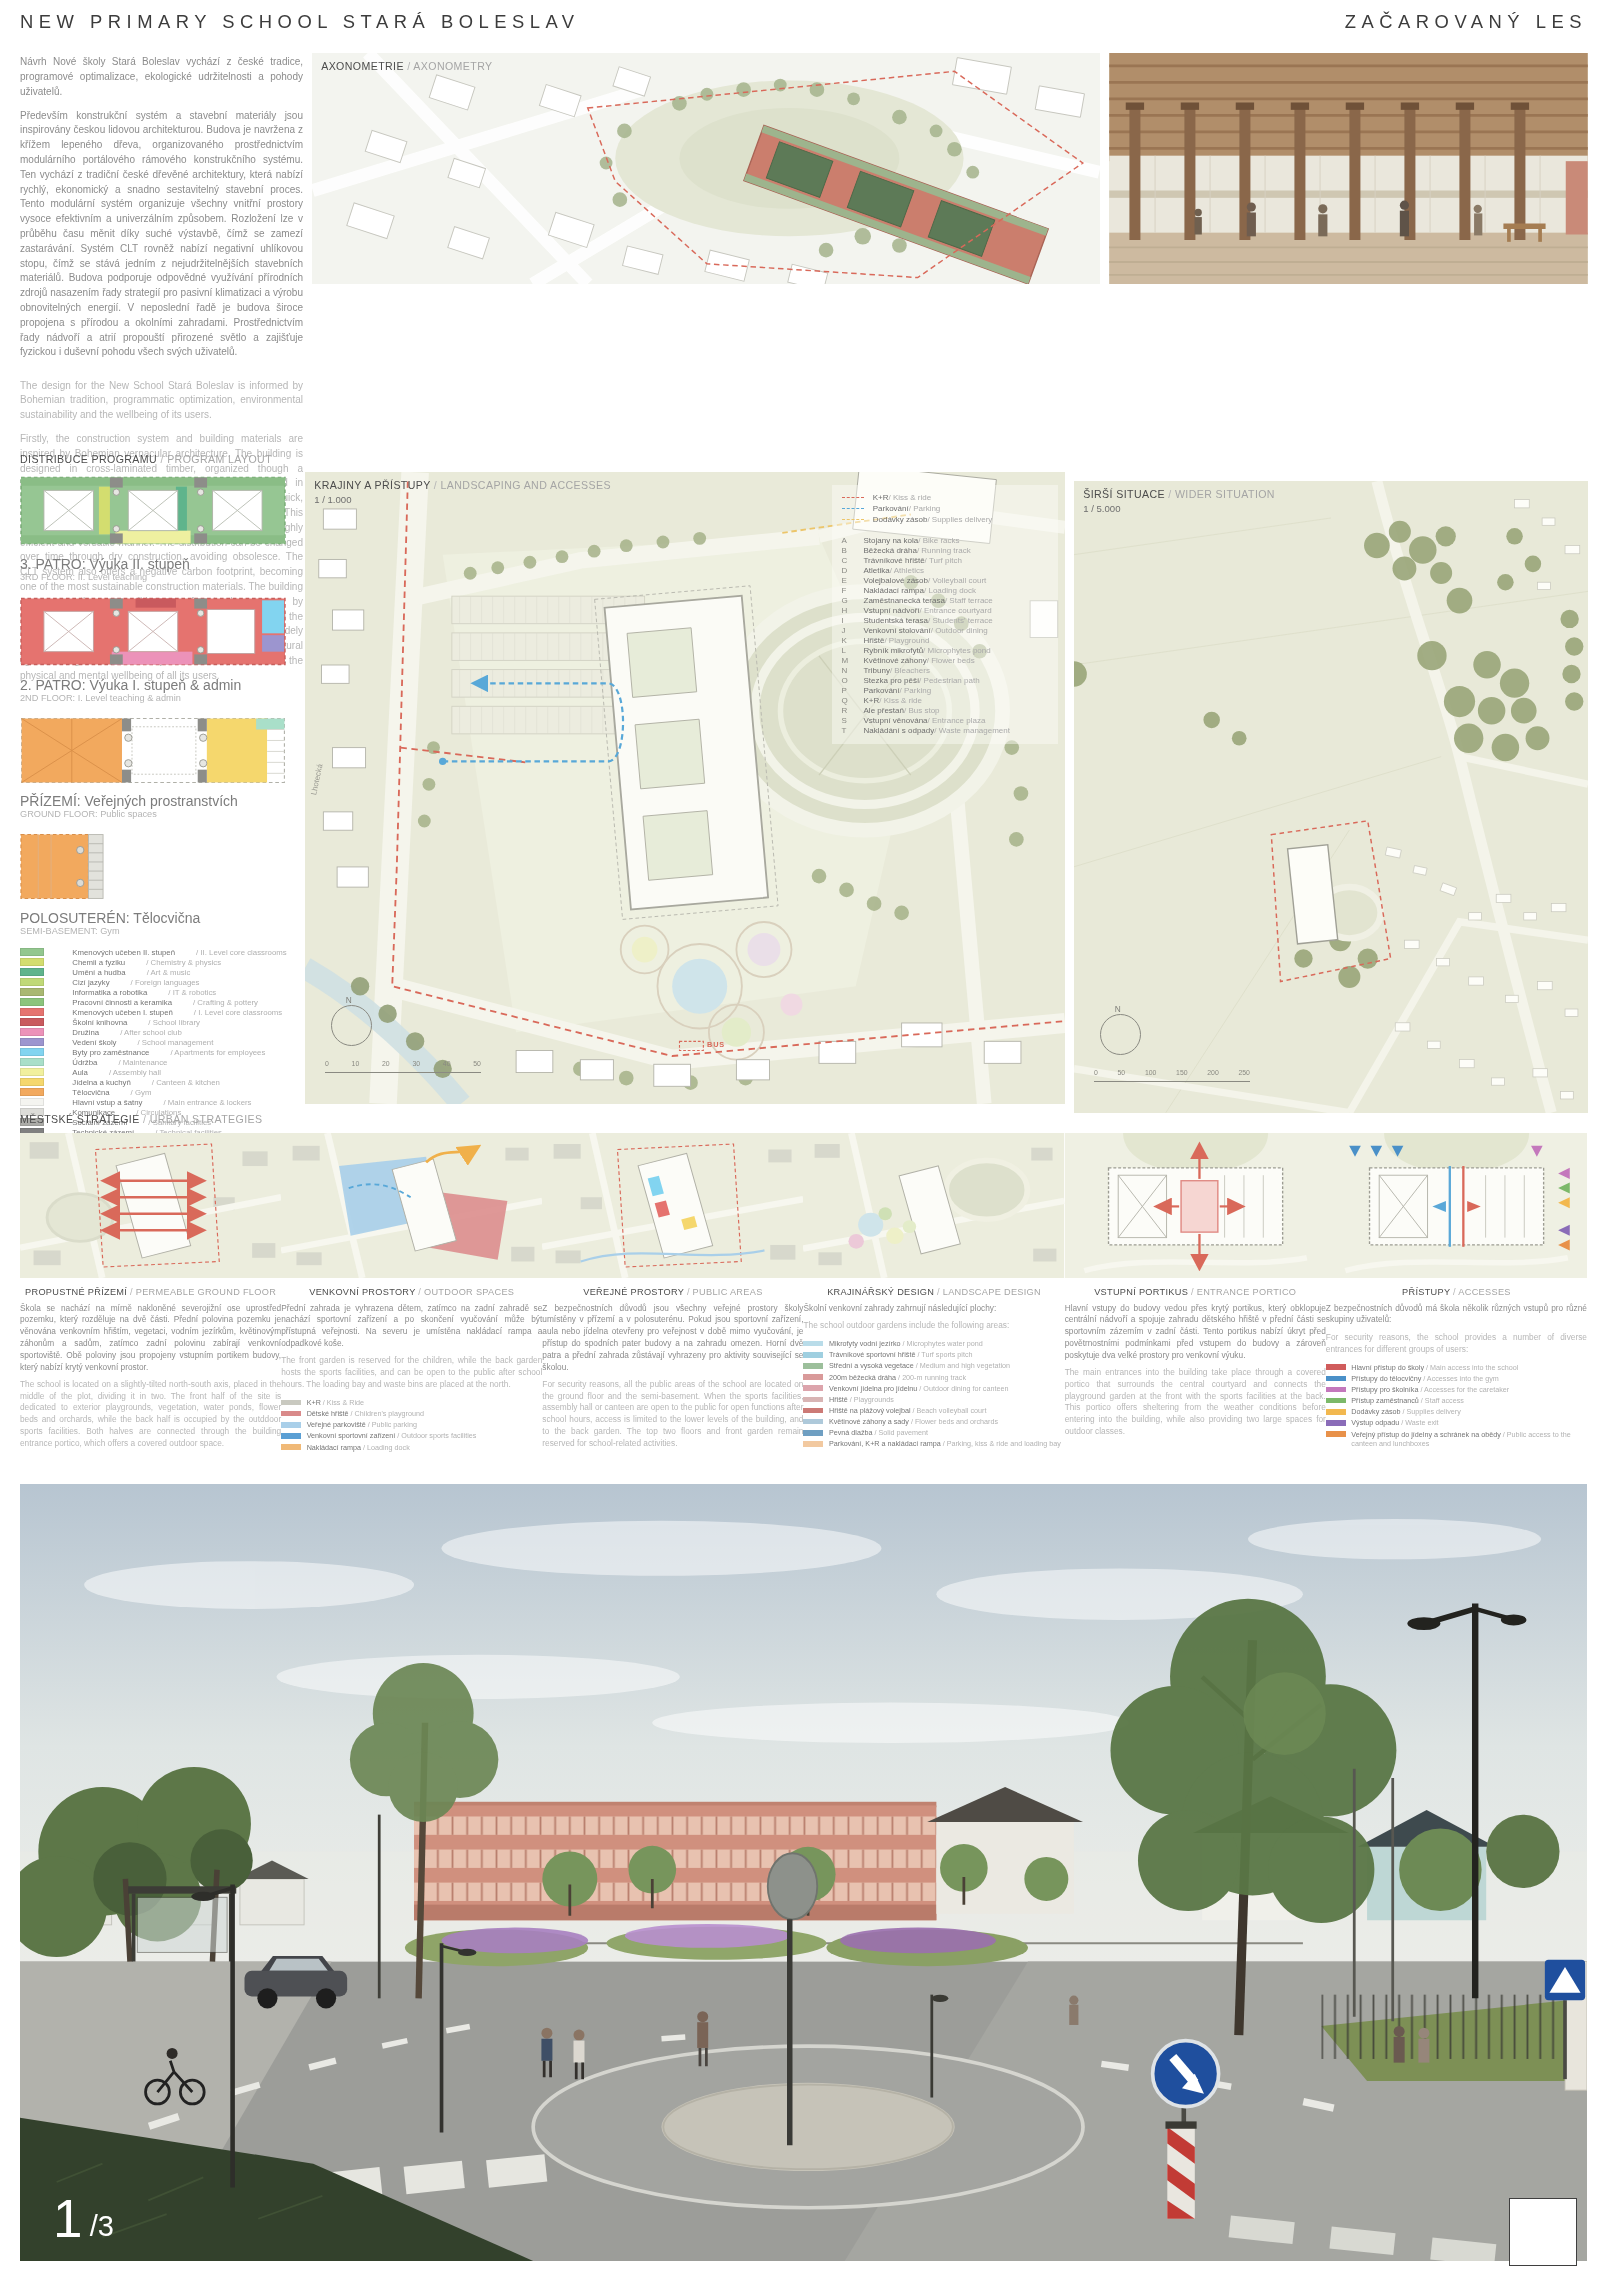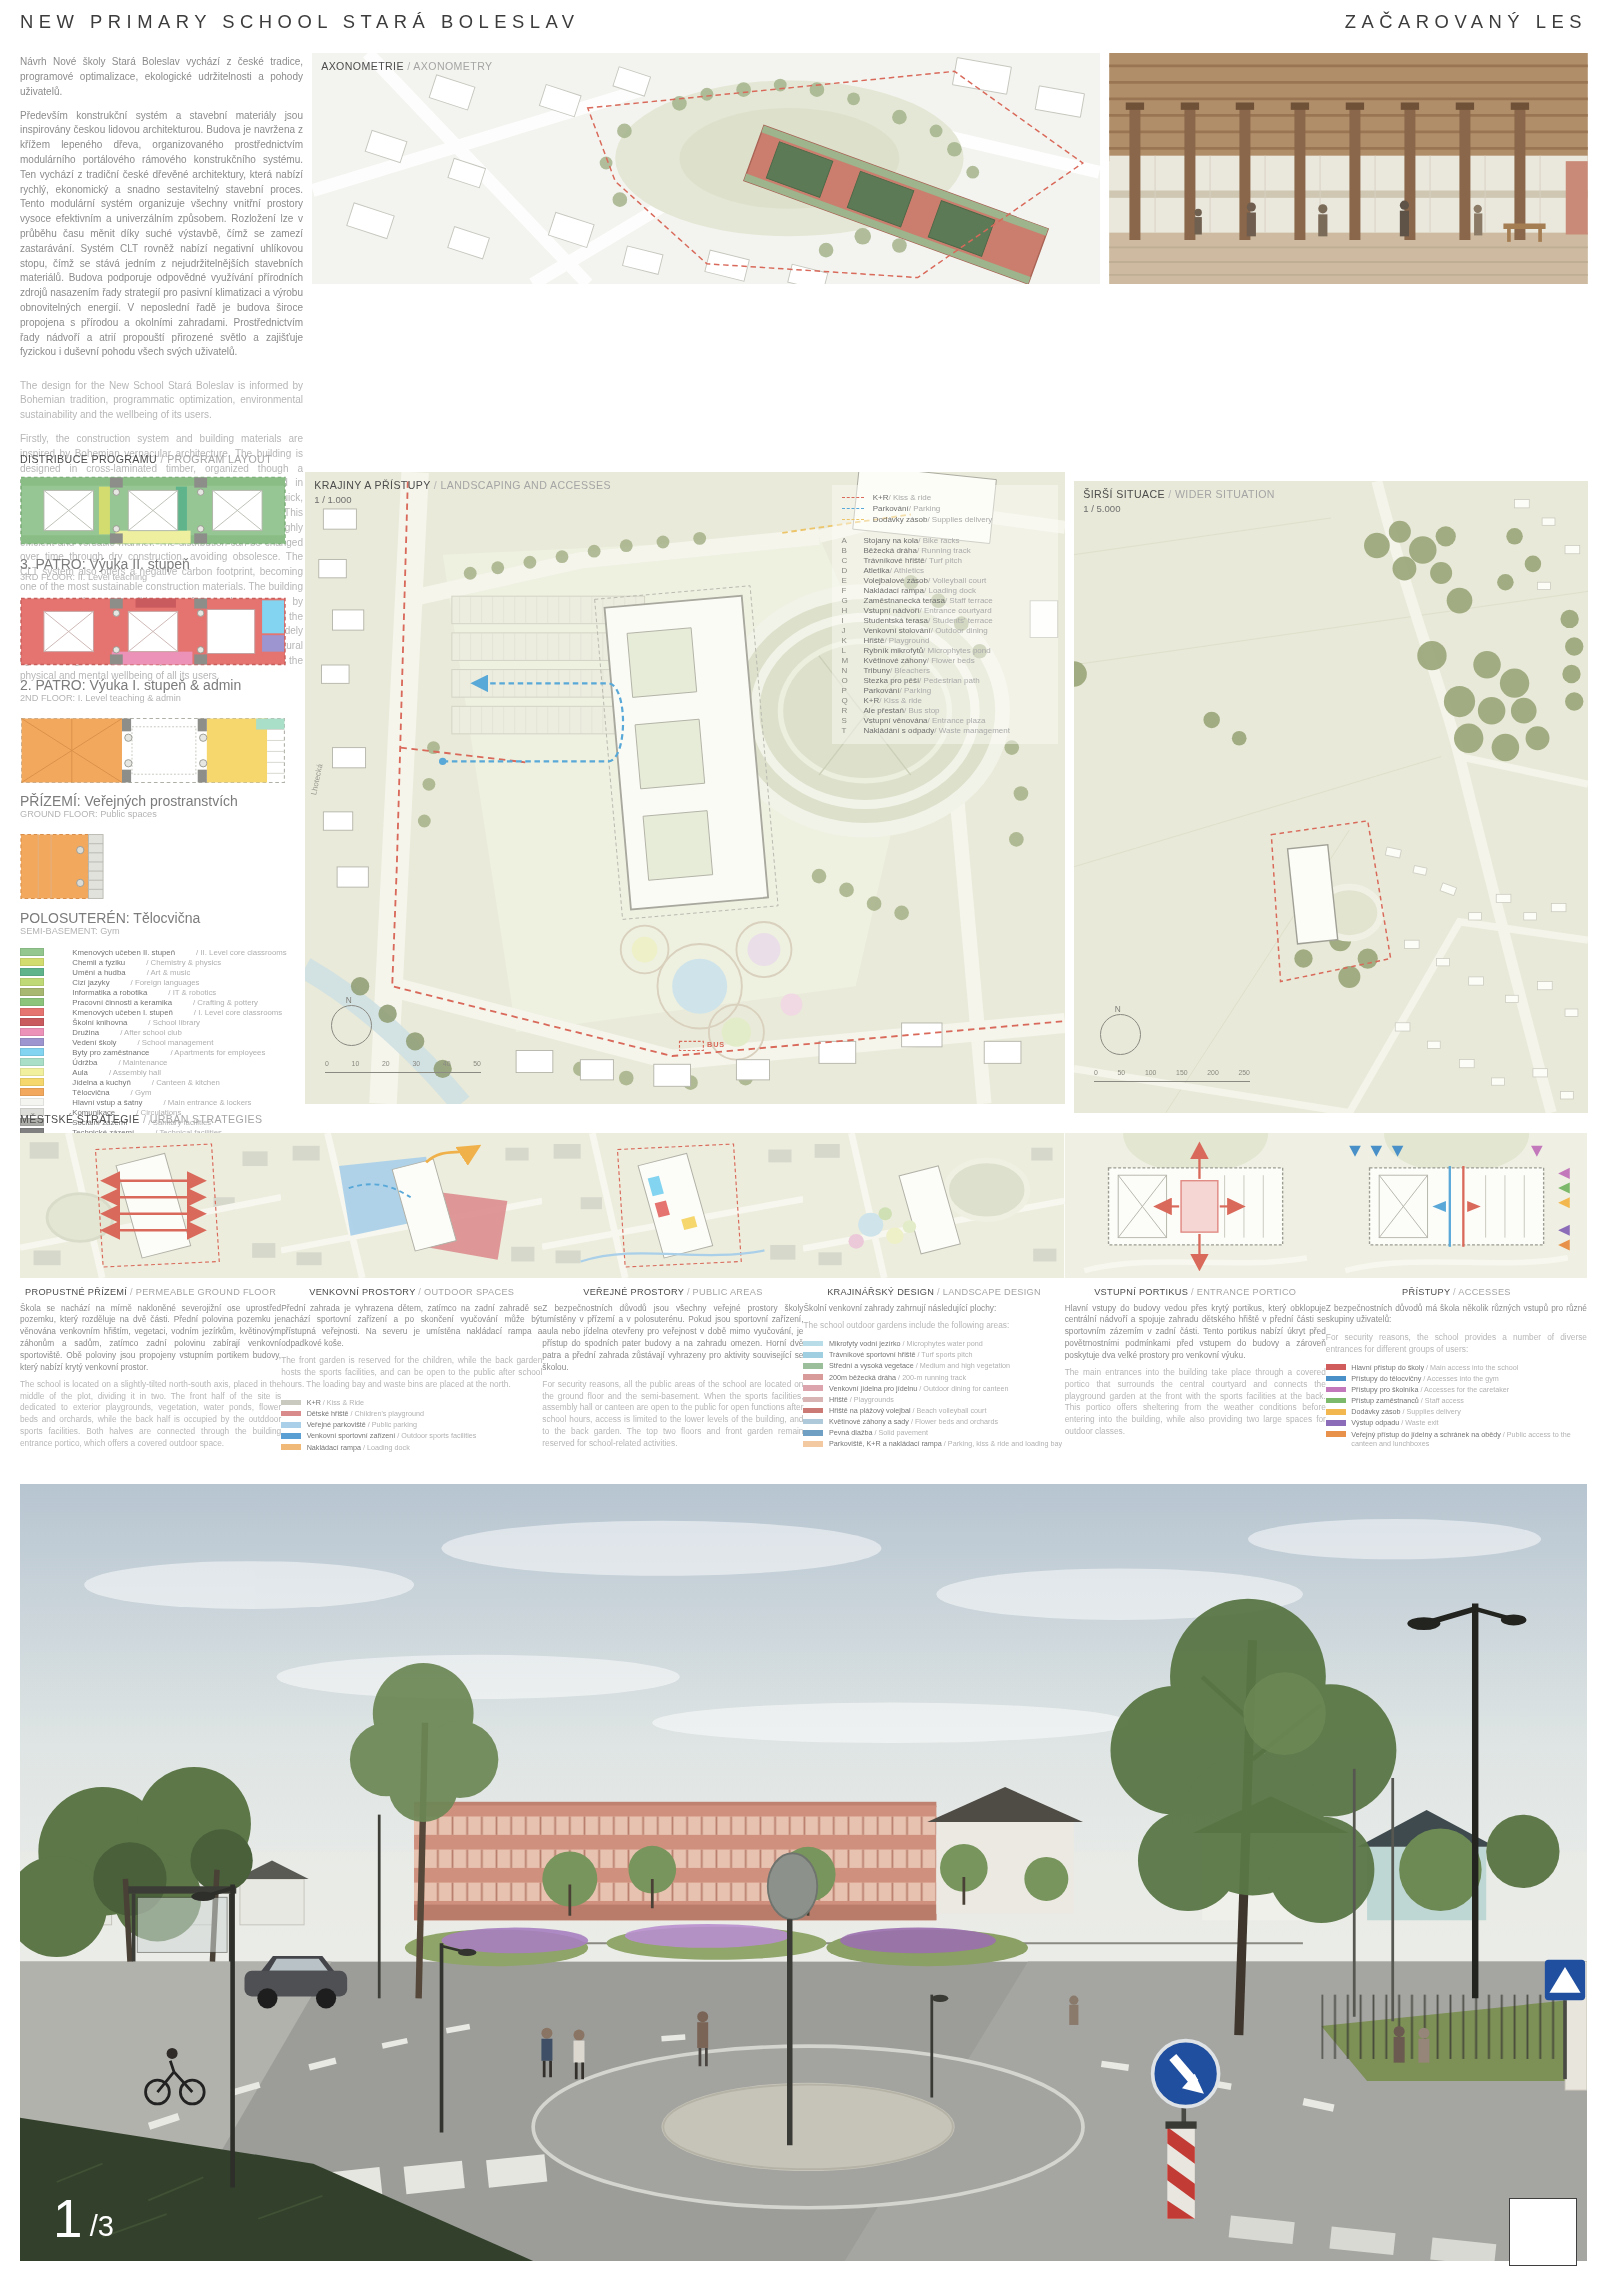--- a/index.html
+++ b/index.html
@@ -1057,21 +1057,21 @@
             <span><span class="cs">Květinové záhony a sady</span><span class="en">Flower beds and orchards</span></span>
           </div>
 
           <div class="clrow">
             <span class="csw" style="background: rgb(111, 159, 194);"></span>
             <span><span class="cs">Pevná dlažba</span><span class="en">Solid pavement</span></span>
           </div>
 
           <div class="clrow">
             <span class="csw" style="background: rgb(242, 201, 160);"></span>
-            <span><span class="cs">Parkoviště, K+R a nakládací rampa</span><span class="en">Parking, kiss &amp; ride and loading bay</span></span>
+            <span><span class="cs">Parkování, K+R a nakládací rampa</span><span class="en">Parking, kiss &amp; ride and loading bay</span></span>
           </div>
         </div>
     </div>
 
     <div class="card">
       <div class="diagram">
         <svg viewBox="0 0 270 158" preserveAspectRatio="none">
           <defs>
               <marker id="pa" markerWidth="8" markerHeight="8" refX="6" refY="4" orient="auto">
                 <path d="M0,0 L8,4 L0,8 Z" fill="#d9695a"></path>

